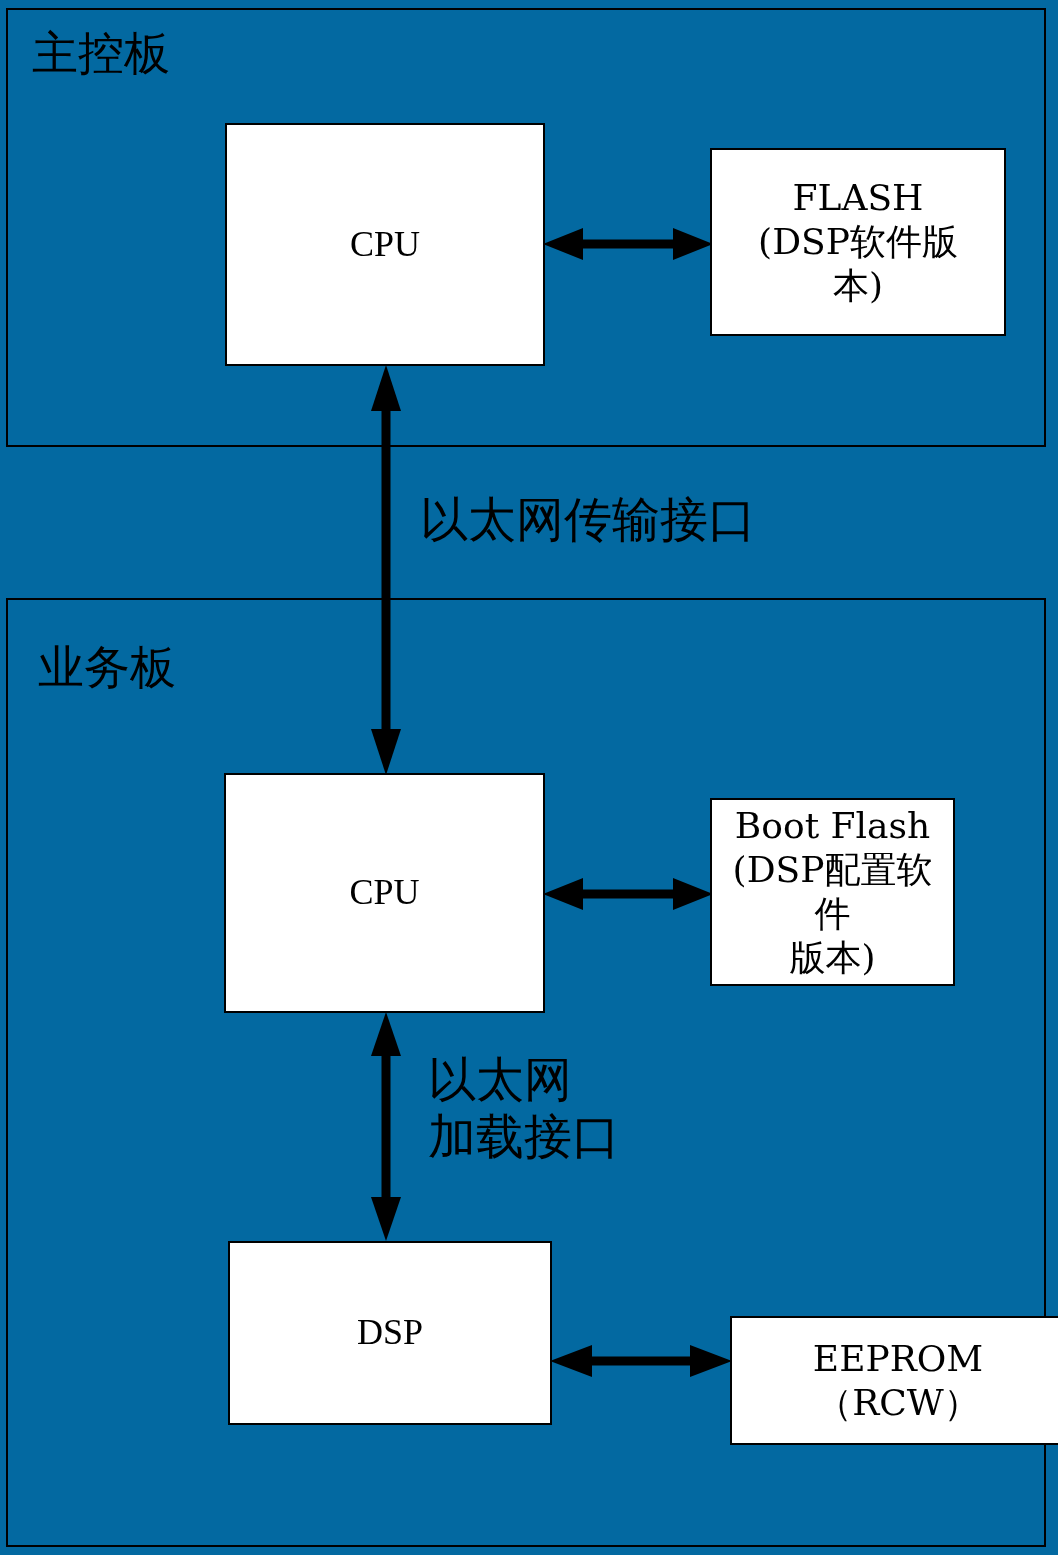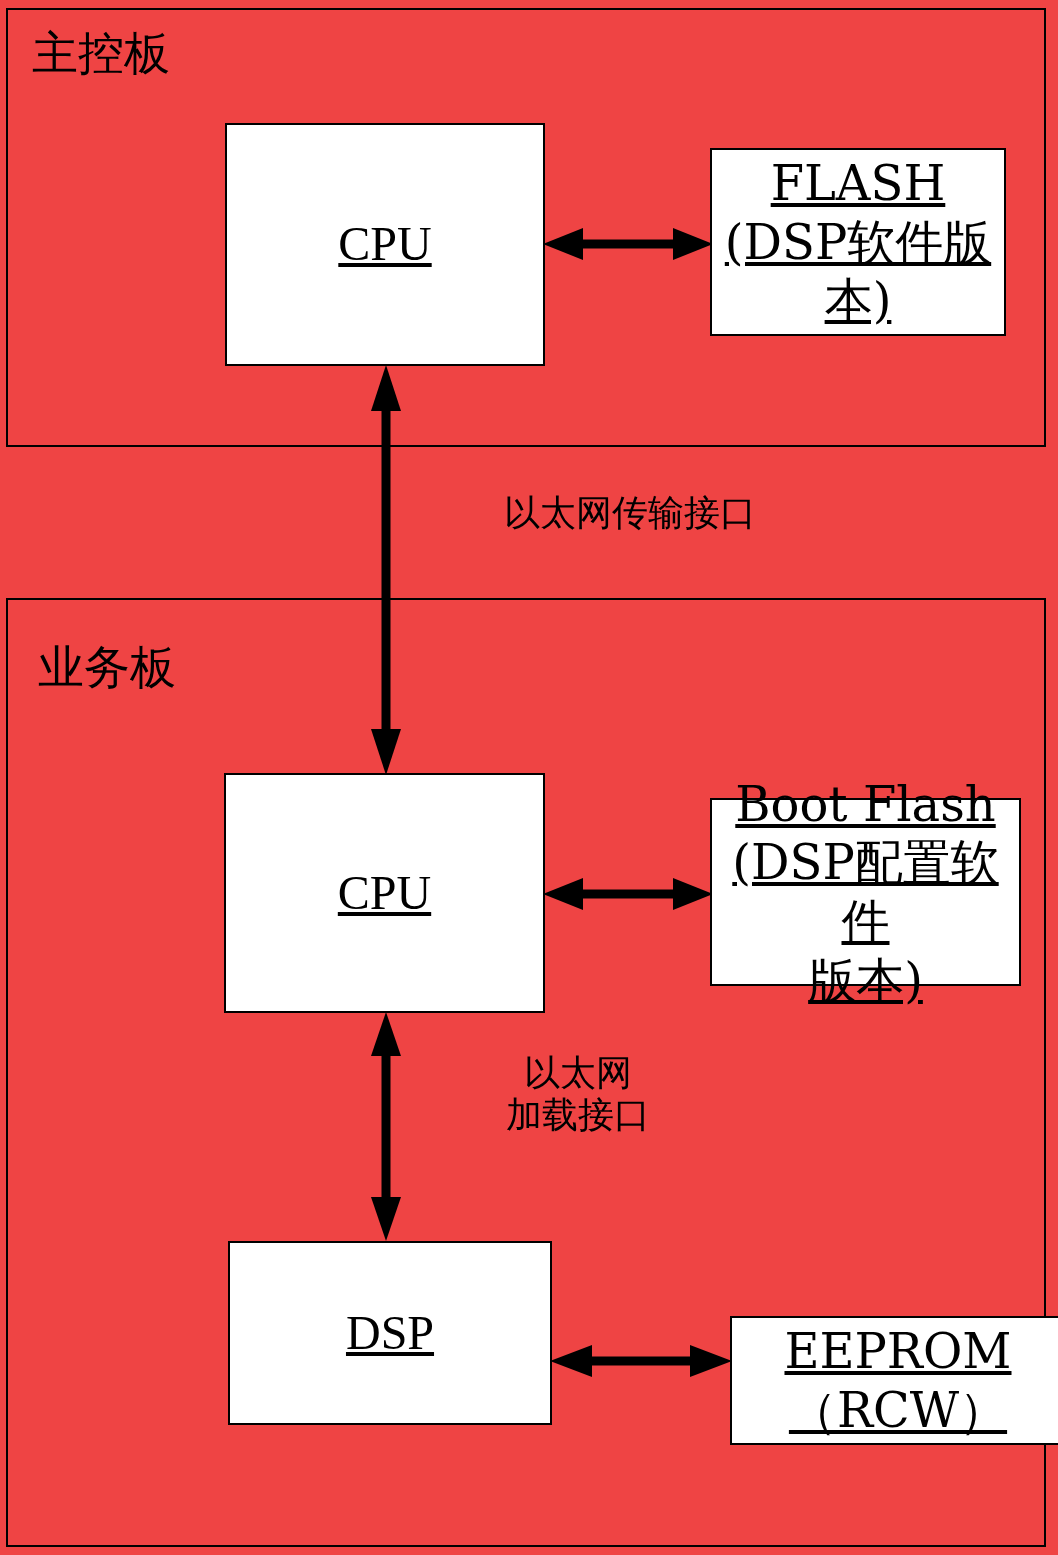--- a/index.html
+++ b/index.html
@@ -8,21 +8,21 @@
     background: #ffffff;
   }
   body {
     font-family: "Liberation Serif", "DejaVu Serif", serif;
     color: #000000;
   }
   #canvas {
     position: relative;
     width: 1058px;
     height: 1555px;
-    background: #ef4444;
+    background: #0369a1;
     overflow: hidden;
   }
   .panel {
     position: absolute;
     border: 2px solid #000000;
     box-sizing: border-box;
     background: transparent;
   }
   .panel-title {
     position: absolute;
@@ -36,36 +36,34 @@
     border: 2px solid #000000;
     box-sizing: border-box;
     background: #ffffff;
     display: flex;
     align-items: center;
     justify-content: center;
     text-align: center;
     z-index: 3;
   }
   .node-label {
-    font-size: 48px;
+    font-size: 36px;
     line-height: 1.22;
     padding: 0 4px;
     white-space: pre-line;
     font-family: "Liberation Serif", "DejaVu Serif", serif;
-    text-decoration: underline;
   }
   .node-label.cjk {
     font-family: "DejaVu Serif", "Liberation Serif", serif;
   }
   .edge-label {
     position: absolute;
-    font-size: 36px;
+    font-size: 48px;
     line-height: 1.18;
     white-space: pre-line;
-    text-align: center;
     font-family: Liberation Sans, sans-serif;
     z-index: 4;
   }
   .arrow {
     position: absolute;
     z-index: 2;
   }
   .arrow svg {
     display: block;
     overflow: visible;
@@ -106,21 +104,21 @@
   </div>
   <div class="edge-label" style="left:420px; top:492px; width:420px;">以太网传输接口</div>
 
   <div class="panel" style="left:6px; top:598px; width:1040px; height:949px;"></div>
   <div class="panel-title" style="left:38px; top:644px;">业务板</div>
 
   <div class="node" style="left:224px; top:773px; width:321px; height:240px;">
     <span class="node-label">CPU</span>
   </div>
 
-  <div class="node" style="left:710px; top:798px; width:311px; height:188px;">
+  <div class="node" style="left:710px; top:798px; width:245px; height:188px;">
     <span class="node-label cjk">Boot Flash
 (DSP配置软件
 版本)</span>
   </div>
 
   <div class="arrow" style="left:543px; top:875px; width:170px; height:38px;">
     <svg width="170" height="38" viewBox="0 0 170 38">
       <line x1="22" y1="19" x2="148" y2="19" stroke="#000000" stroke-width="9"></line>
       <polygon points="0,19 40,3 40,35" fill="#000000"></polygon>
       <polygon points="170,19 130,3 130,35" fill="#000000"></polygon>

